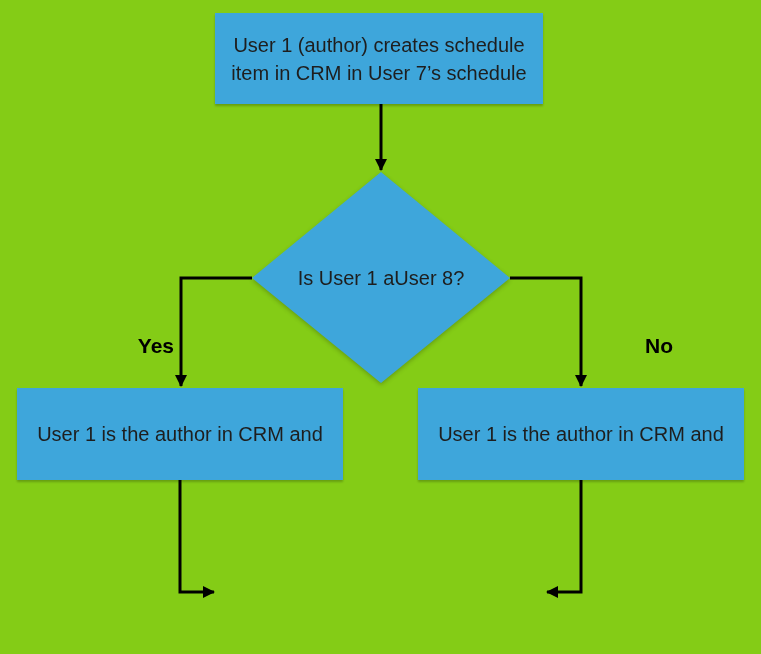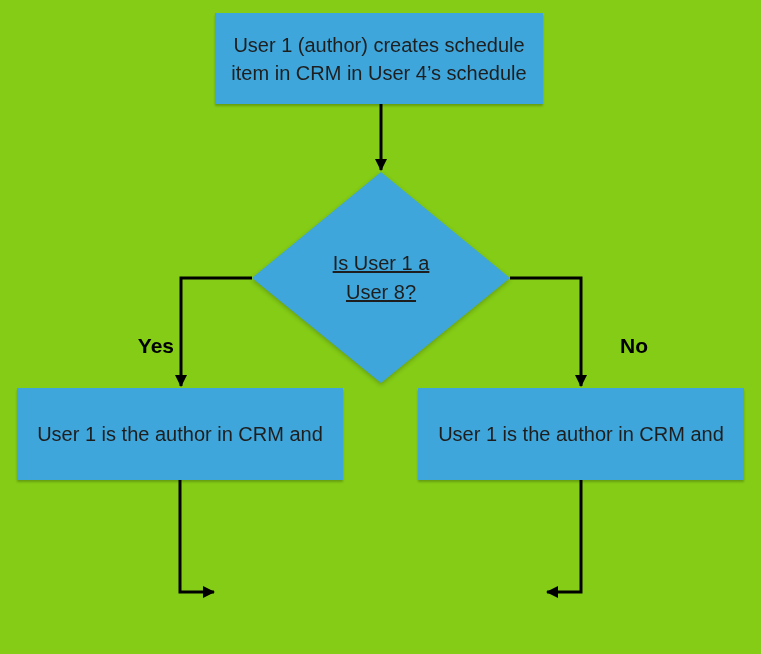--- a/index.html
+++ b/index.html
@@ -33,39 +33,38 @@
   .node-start  { left: 215px; top: 13px;  width: 328px; height: 91px; }
   .node-yes    { left: 17px;  top: 388px; width: 326px; height: 92px; }
   .node-no     { left: 418px; top: 388px; width: 326px; height: 92px; }
   .node-end    { left: 216px; top: 547px; width: 329px; height: 91px; }
   .decision-text {
     position: absolute;
     left: 281px; top: 234px;
     width: 200px; height: 88px;
     color: #1e1e1e;
     display: flex;
-    flex-direction: column;
+    flex-direction: row;
     align-items: center;
     justify-content: center;
     text-align: center;
     font-size: 20px;
     line-height: 29px;
-    text-decoration: underline;
   }
   .decision-text span { display: block; white-space: nowrap; }
   .branch-label {
     position: absolute;
     color: #000000;
     font-size: 21px;
     font-weight: 700;
     line-height: 24px;
     margin-top: 20px;
   }
   .label-yes { left: 96px;  top: 314px; width: 78px; text-align: right; }
-  .label-no  { left: 595px; top: 314px; width: 78px; text-align: center; }
+  .label-no  { left: 595px; top: 314px; width: 78px; text-align: right; }
   .diamond-shadow { filter: drop-shadow(0 2px 2px rgba(0,0,0,0.22)); }
 </style>
 </head>
 <body>
 
 <div class="canvas">
 
   <svg class="connector-layer" viewBox="0 0 761 654">
     <defs>
       <marker id="arrow" markerUnits="userSpaceOnUse" markerWidth="14" markerHeight="14" refX="11" refY="6" orient="auto">
@@ -81,21 +80,21 @@
 
     <path d="M180,480 L180,592 L214,592" fill="none" stroke="#000000" stroke-width="3" marker-end="url(#arrow)"></path>
 
     <path d="M581,480 L581,592 L547,592" fill="none" stroke="#000000" stroke-width="3" marker-end="url(#arrow)"></path>
 
     <polygon points="381,172 510,278 381,383 252,278" class="diamond-shadow" fill="#3EA6DB"></polygon>
   </svg>
 
   <div class="node node-start">
     <span>User 1 (author) creates schedule</span>
-    <span>item in CRM in User 4’s schedule</span>
+    <span>item in CRM in User 7’s schedule</span>
   </div>
 
   <div class="decision-text">
     <span>Is User 1 a</span>
     <span>User 8?</span>
   </div>
 
   <div class="branch-label label-yes">Yes</div>
   <div class="branch-label label-no">No</div>
 

